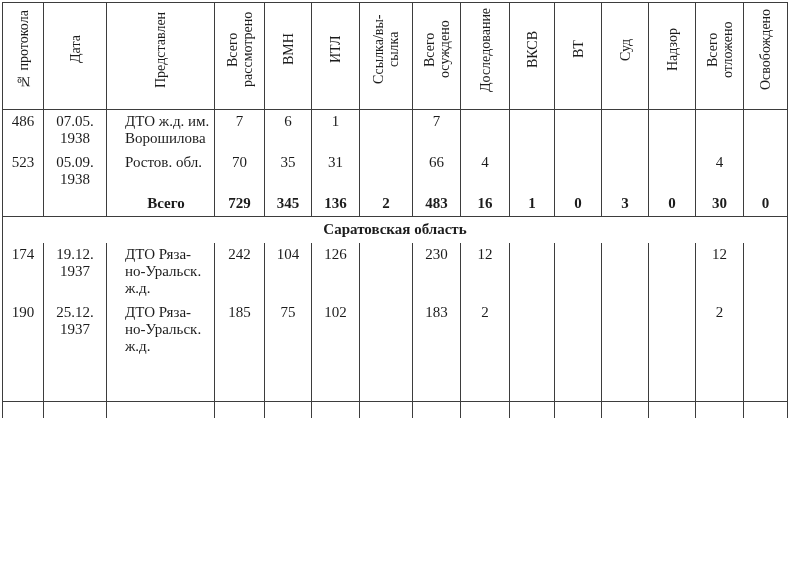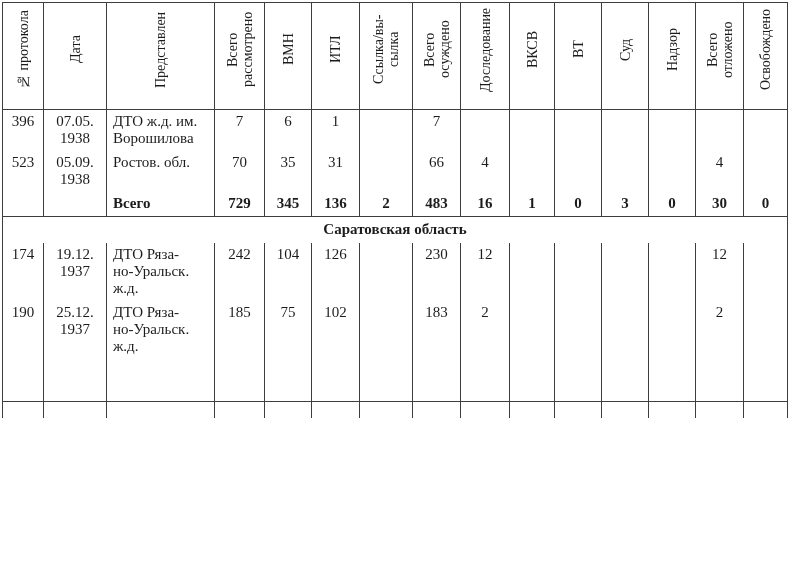--- a/index.html
+++ b/index.html
@@ -59,29 +59,29 @@
   .doc td{
     vertical-align:top;
     text-align:center;
     font-size:15px;
     line-height:17px;
     padding:3px 2px 4px 2px;
     white-space:pre-line;
   }
   .doc td.col-2{
     text-align:left;
-    padding-left:6px;
+    padding-left:18px;
   }
   
   .row-total td{
     font-weight:bold;
     border-bottom:1.5px solid var(--border);
   }
   .row-total td.col-2{
-    text-align:left;
+    text-align:center;
     padding-right:7px;
   }
   
   .row-section td{
     border-left:none;
     border-right:none;
     font-weight:bold;
     text-align:center;
     padding:4px 0 5px 0;
   }
@@ -128,21 +128,21 @@
         <th><span class="vtext">ВКСВ</span></th>
         <th><span class="vtext">ВТ</span></th>
         <th><span class="vtext">Суд</span></th>
         <th><span class="vtext">Надзор</span></th>
         <th><span class="vtext">Всего отложено</span></th>
         <th><span class="vtext">Освобождено</span></th>
       </tr>
     </thead>
     <tbody>
         <tr class="row-data">
-          <td class="col-0">396</td>
+          <td class="col-0">486</td>
           <td class="col-1">07.05.
 1938</td>
           <td class="col-2">ДТО ж.д. им.
 Ворошилова</td>
           <td class="col-3">7</td>
           <td class="col-4">6</td>
           <td class="col-5">1</td>
           <td class="col-6"></td>
           <td class="col-7">7</td>
           <td class="col-8"></td>

